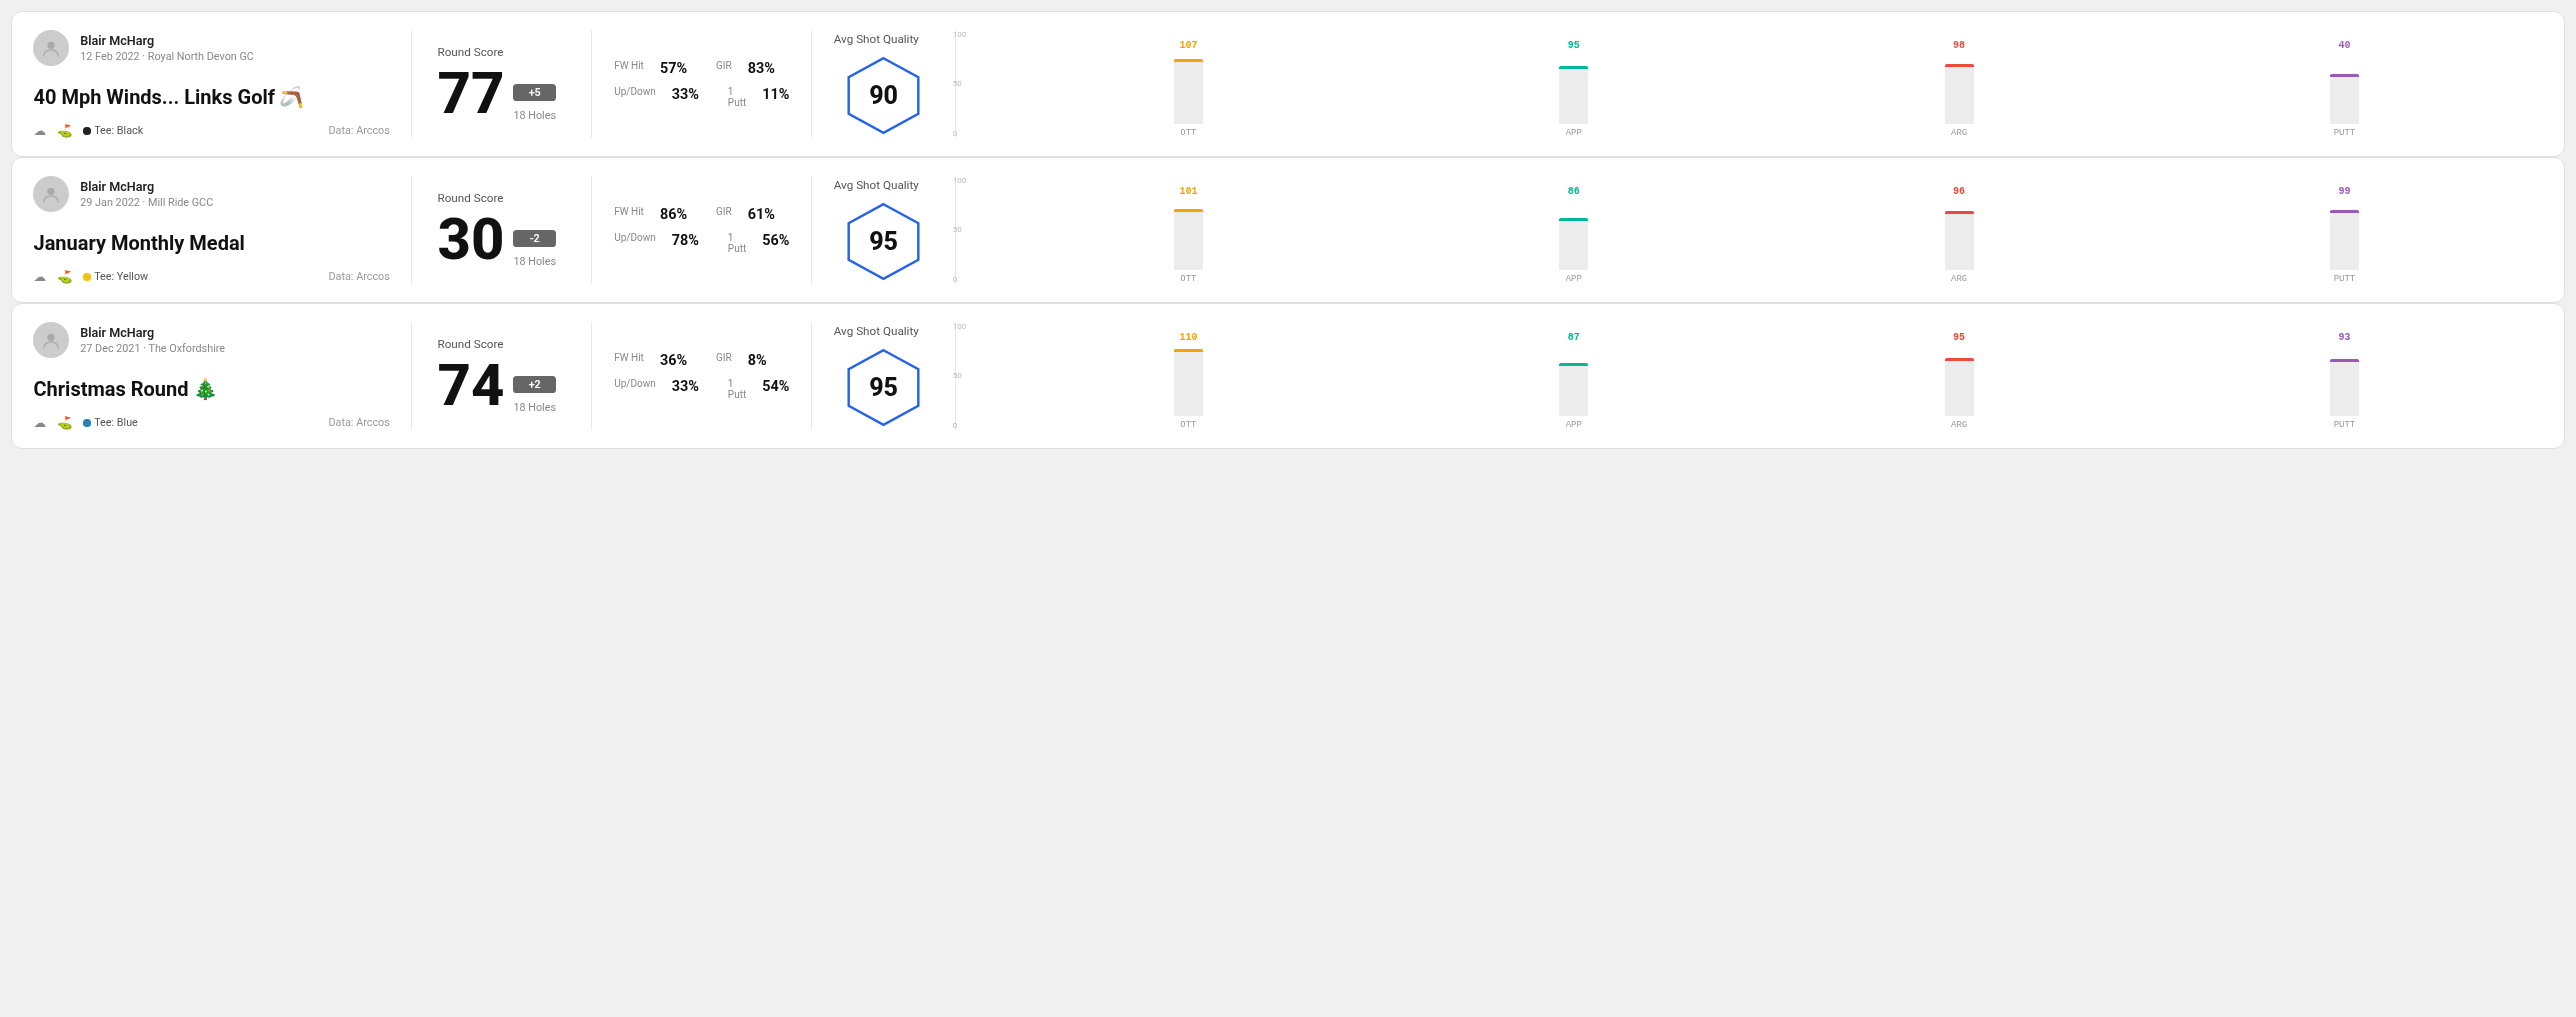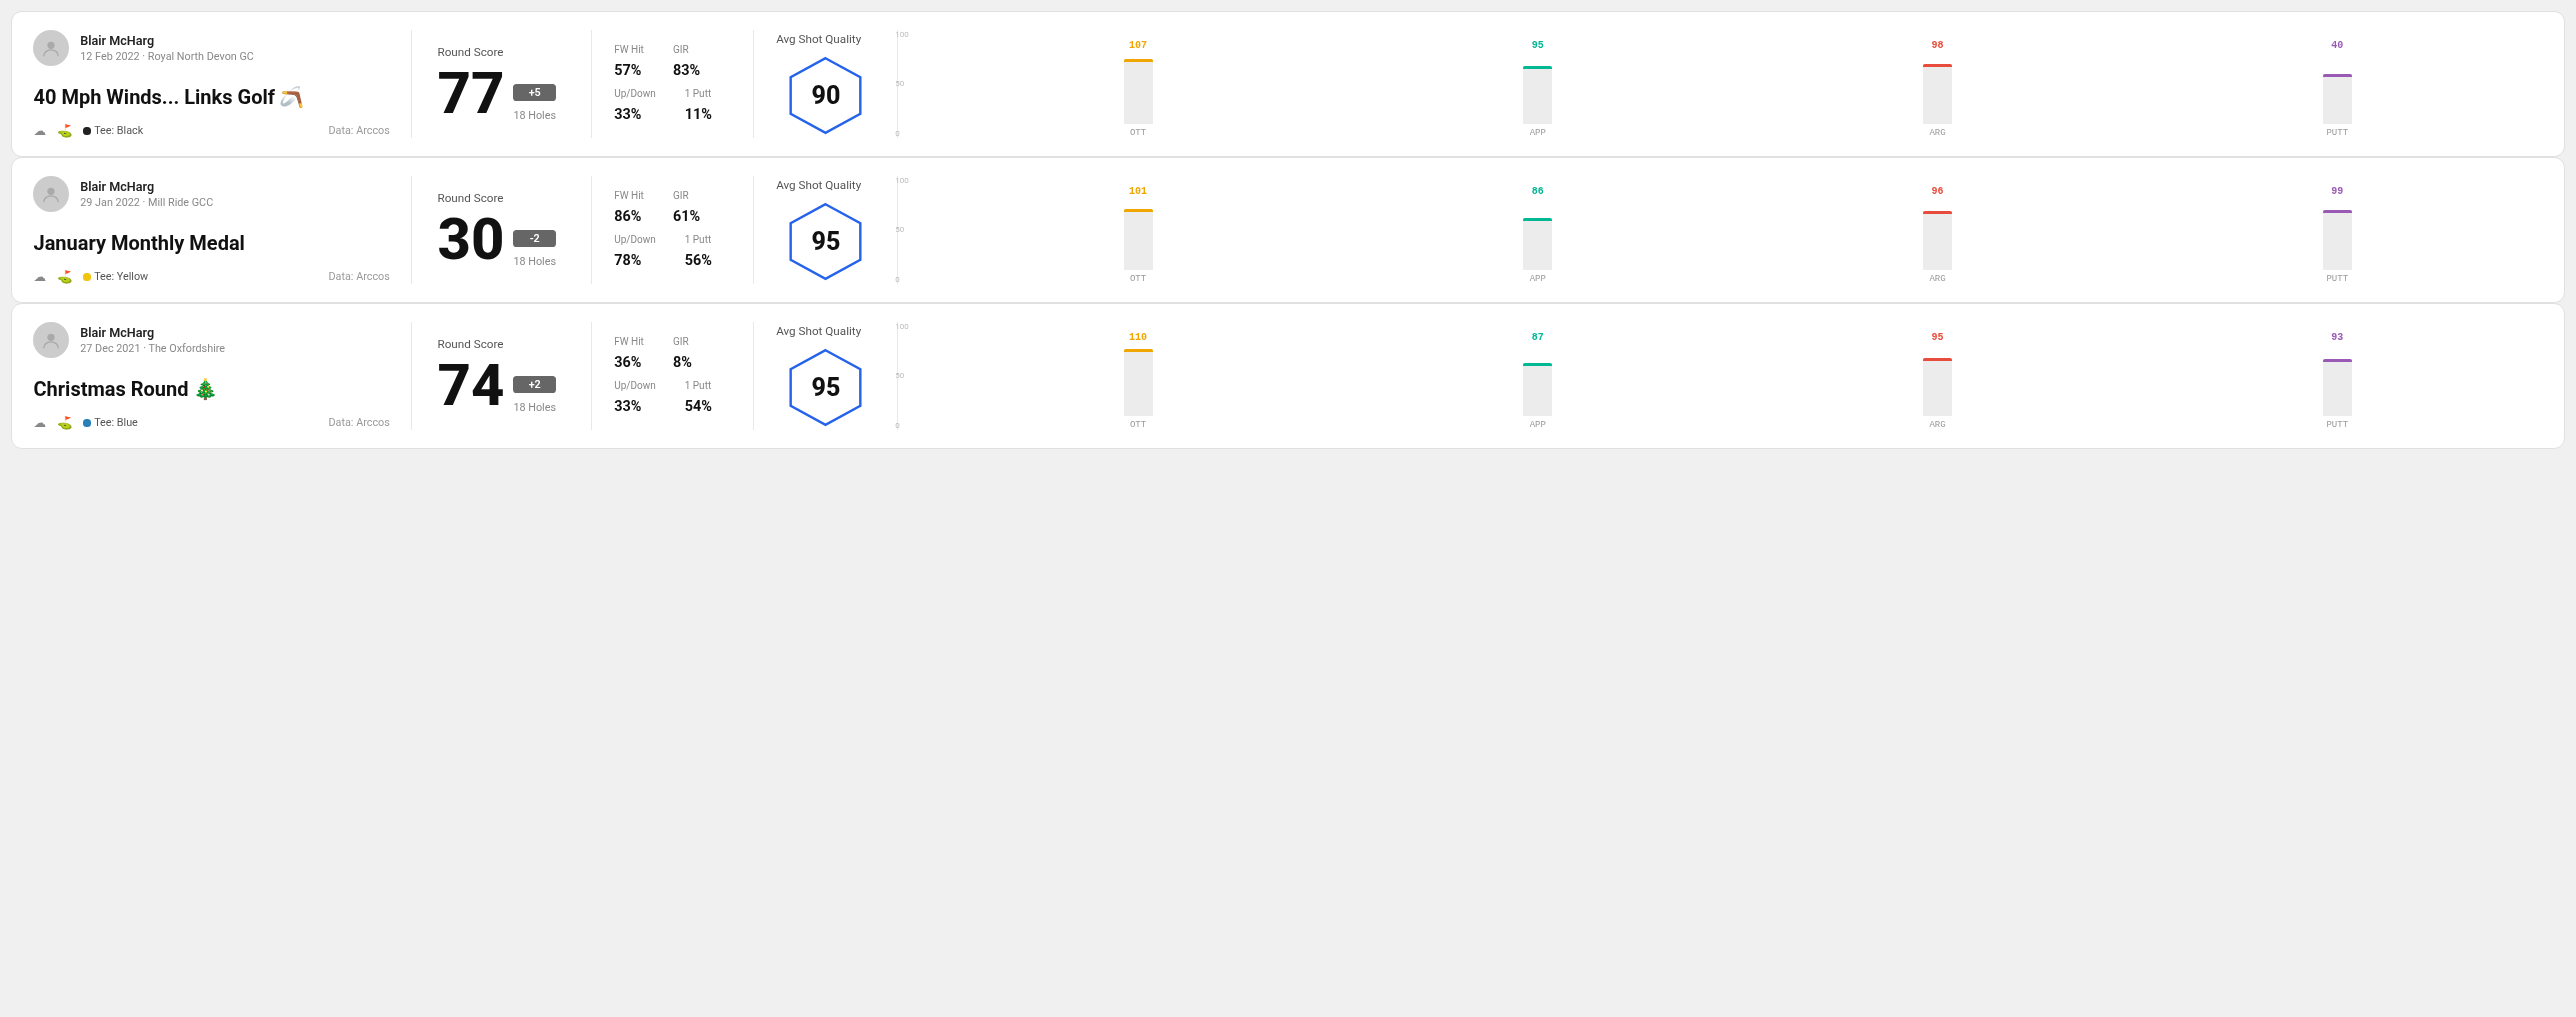--- a/index.html
+++ b/index.html
@@ -144,22 +144,22 @@
       justify-content: center;
       gap: 9px;
       border-right: 0.9px solid #e8e8e8;
     }
     .stats-row {
       display: flex;
       gap: 29px;
     }
     .stat-item {
       display: flex;
-      flex-direction: column;
-      gap: 7px;
+      flex-direction: row;
+      gap: 16px;
     }
     .stat-label {
       font-size: 10px;
       color: #888;
     }
     .stat-value {
       font-size: 14.4px;
       font-weight: 700;
       color: #111;
     }

